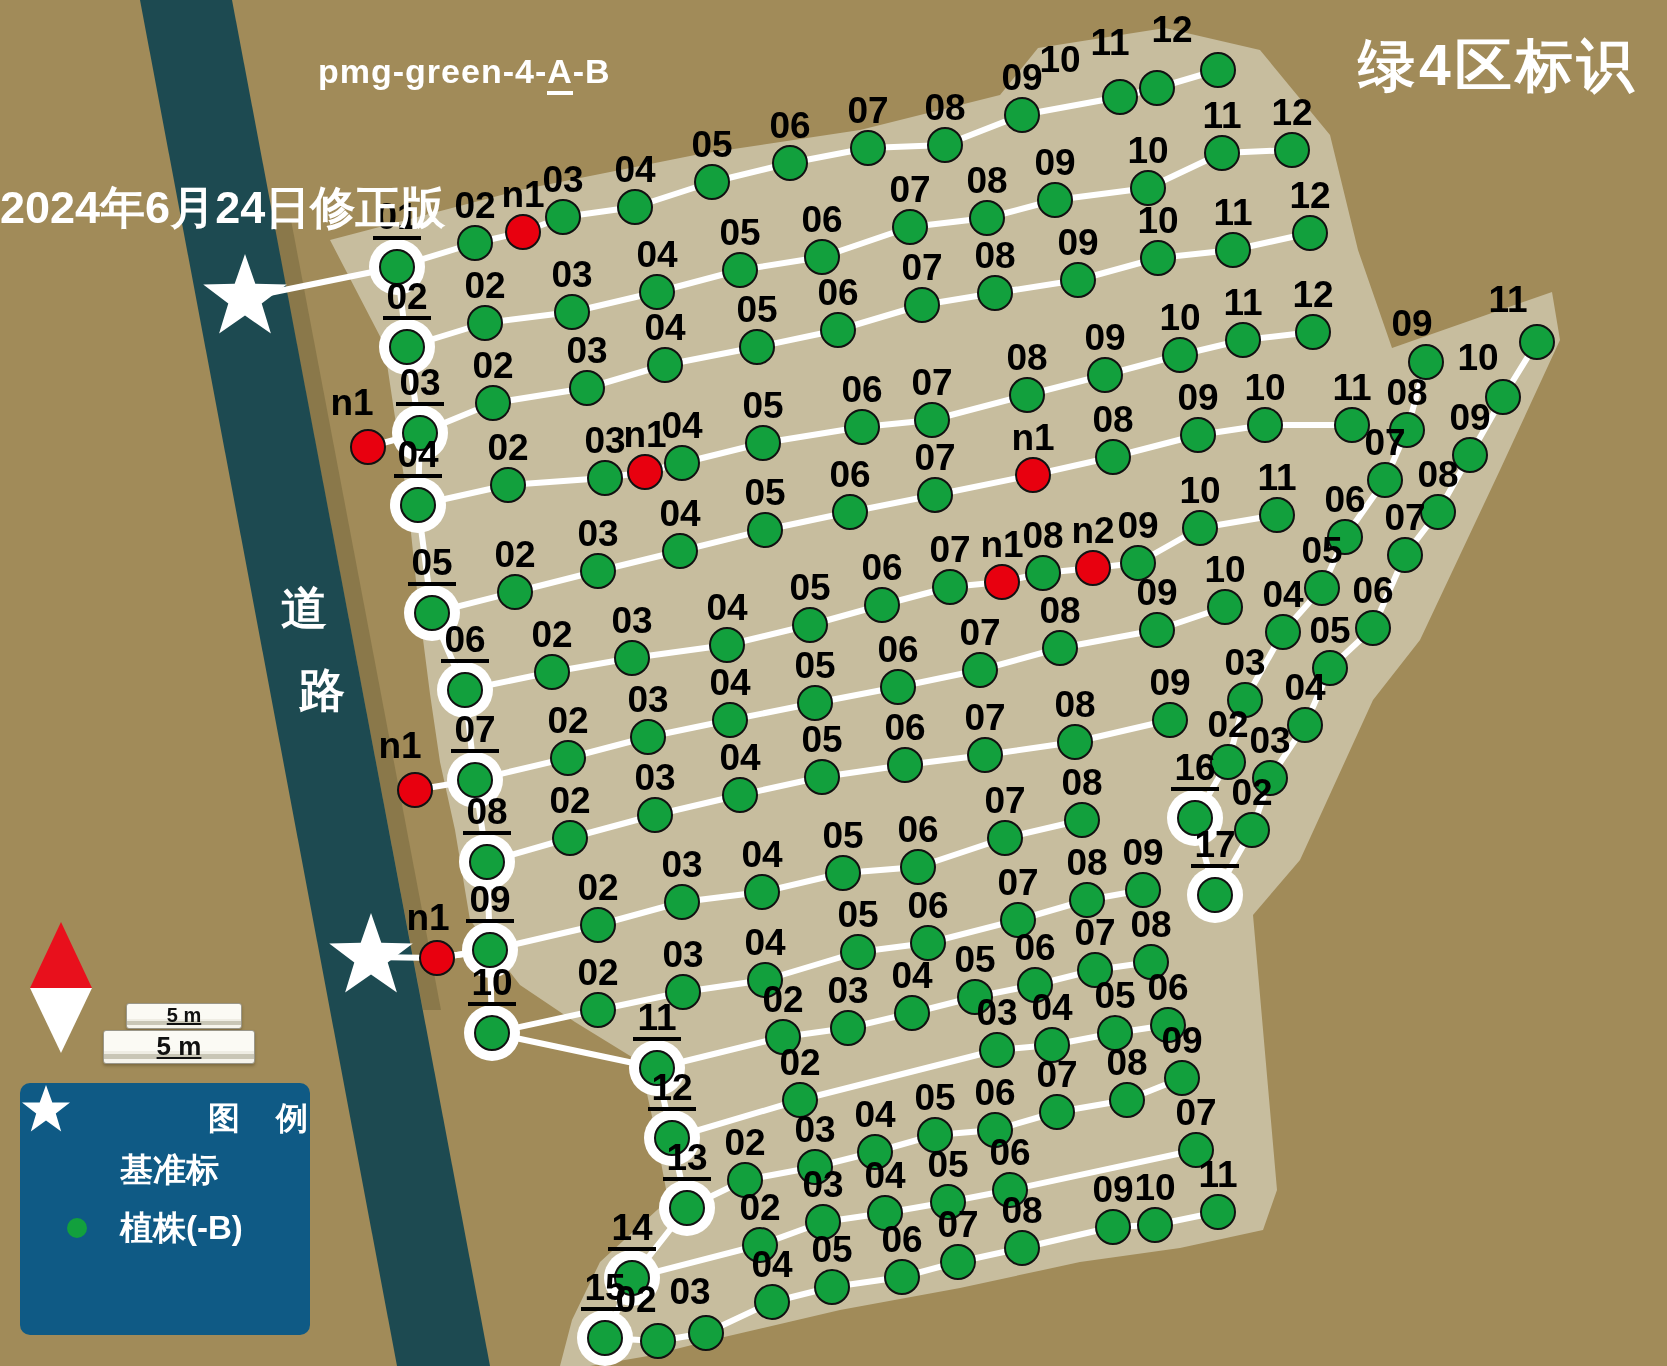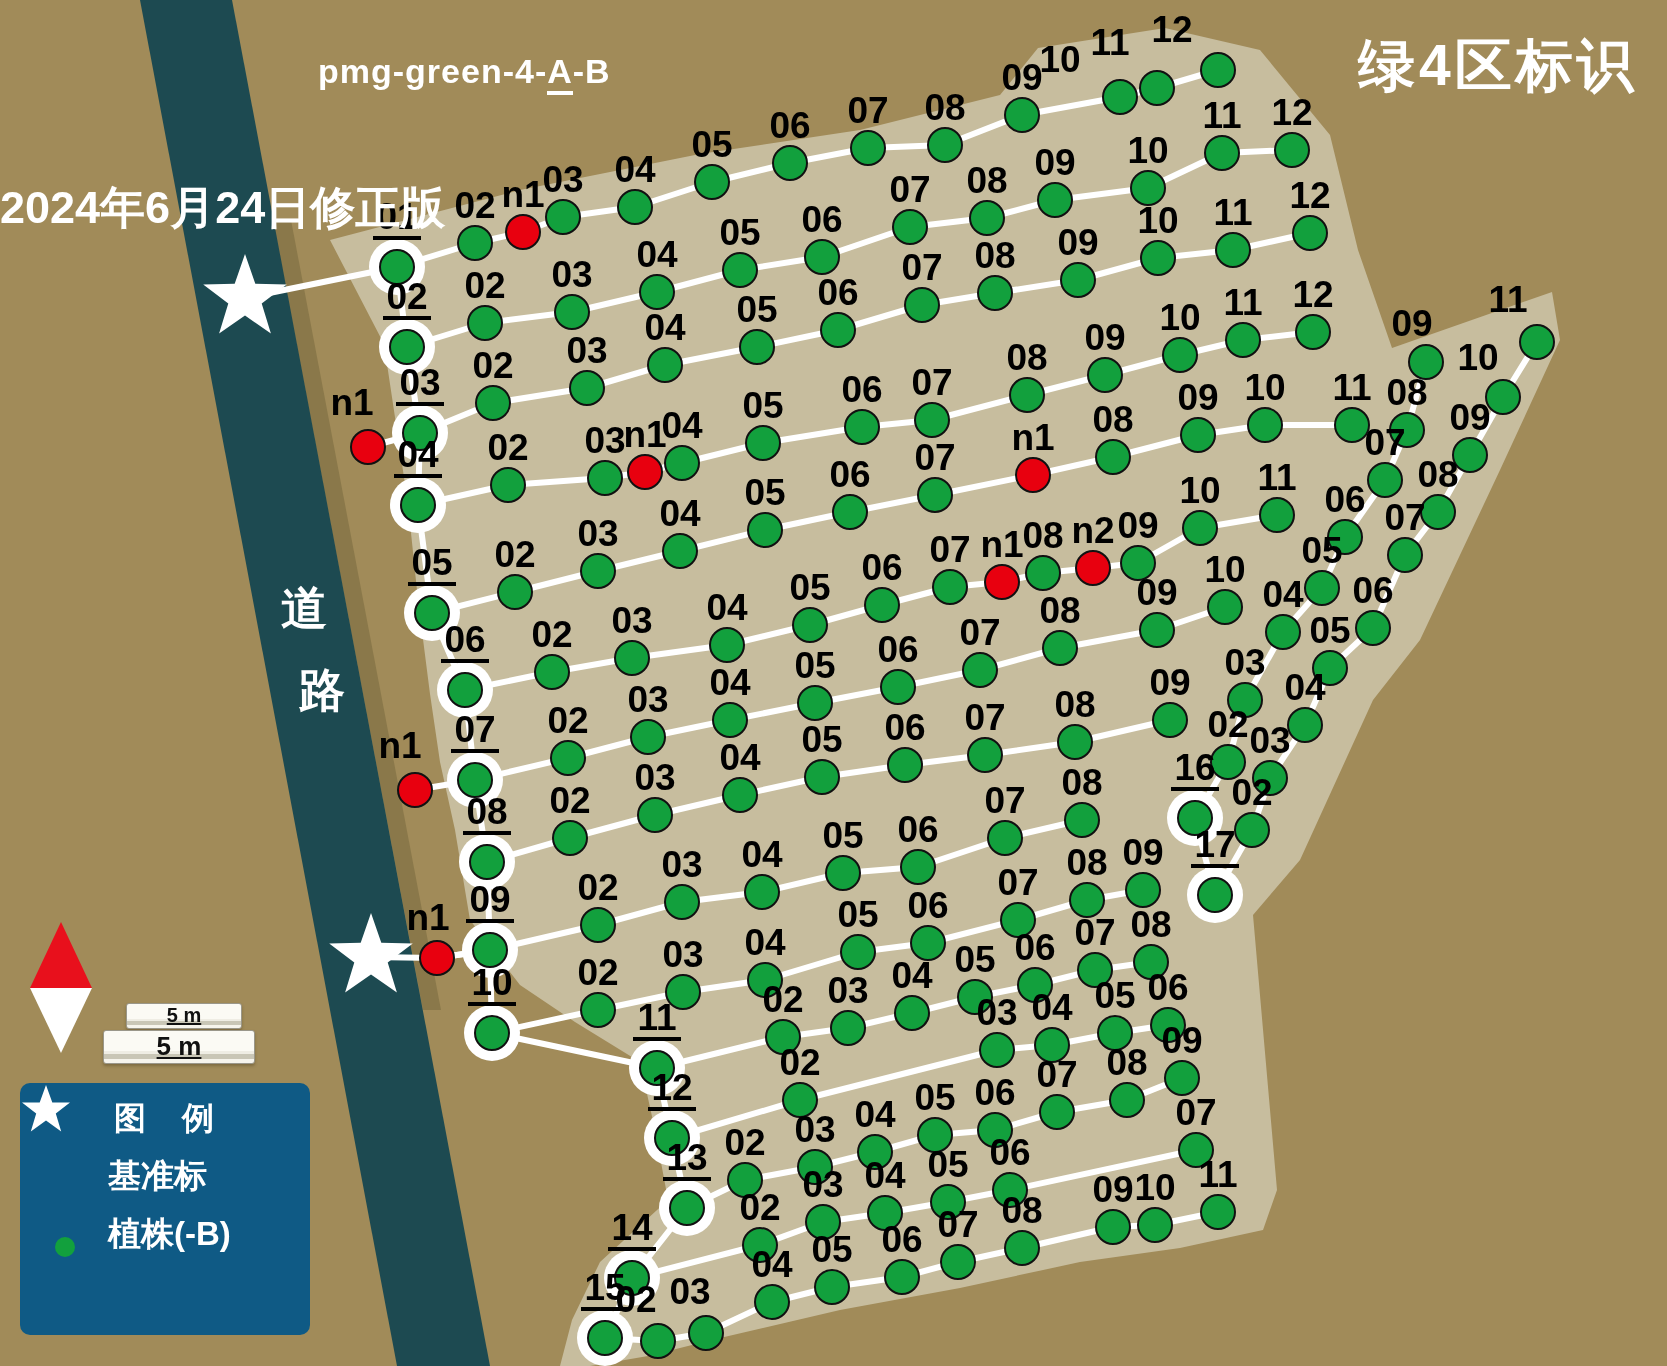--- a/index.html
+++ b/index.html
@@ -11,22 +11,22 @@
   .title-pmg{left:307px;top:52px;font-size:34px;letter-spacing:1px;margin-left:11px;}
   .title-date{left:0;top:178px;font-size:45px;}
   .title-zone{left:1358px;top:28px;font-size:57px;letter-spacing:4px;}
   .road-char{font-size:46px;}
   .u-w{border-bottom:4px solid #fff;padding-bottom:1px;}
   .scalebar{position:absolute;background:linear-gradient(#fbfaf4 0 64%,#efede4 64% 72%,#c9c6b6 72% 88%,#f6f4ec 88%);
             border:1px solid #9a978a;border-radius:3px;display:flex;align-items:flex-start;justify-content:center;
             color:#111;font-weight:700;box-shadow:0 2px 3px rgba(60,50,20,.35);text-decoration:underline;}
   .legend{position:absolute;left:20px;top:1083px;width:290px;height:252px;background:#0f5a85;border-radius:10px;
           color:#fff;font-weight:700;}
-  .legend-title{text-align:center;margin-top:14px;font-size:32px;letter-spacing:2px;}
-  .legend-item{display:flex;align-items:flex-end;height:58px;padding-left:14px;}
+  .legend-title{text-align:right;margin-top:14px;font-size:32px;letter-spacing:2px;}
+  .legend-item{display:flex;align-items:center;height:58px;padding-left:14px;margin-left:12px;}
   .legend-item .txt{margin-left:22px;font-size:33px;}
   .icon-ring{width:22px;height:22px;border-radius:50%;background:#12a03d;border:9px solid #fff;}
   .icon-dot{width:20px;height:20px;border-radius:50%;background:#12a03d;margin-left:10px;}
   .icon-star-wrap{width:52px;display:flex;justify-content:center;}
 </style>
 </head>
 <body>
 
 <div class="stage">
 

